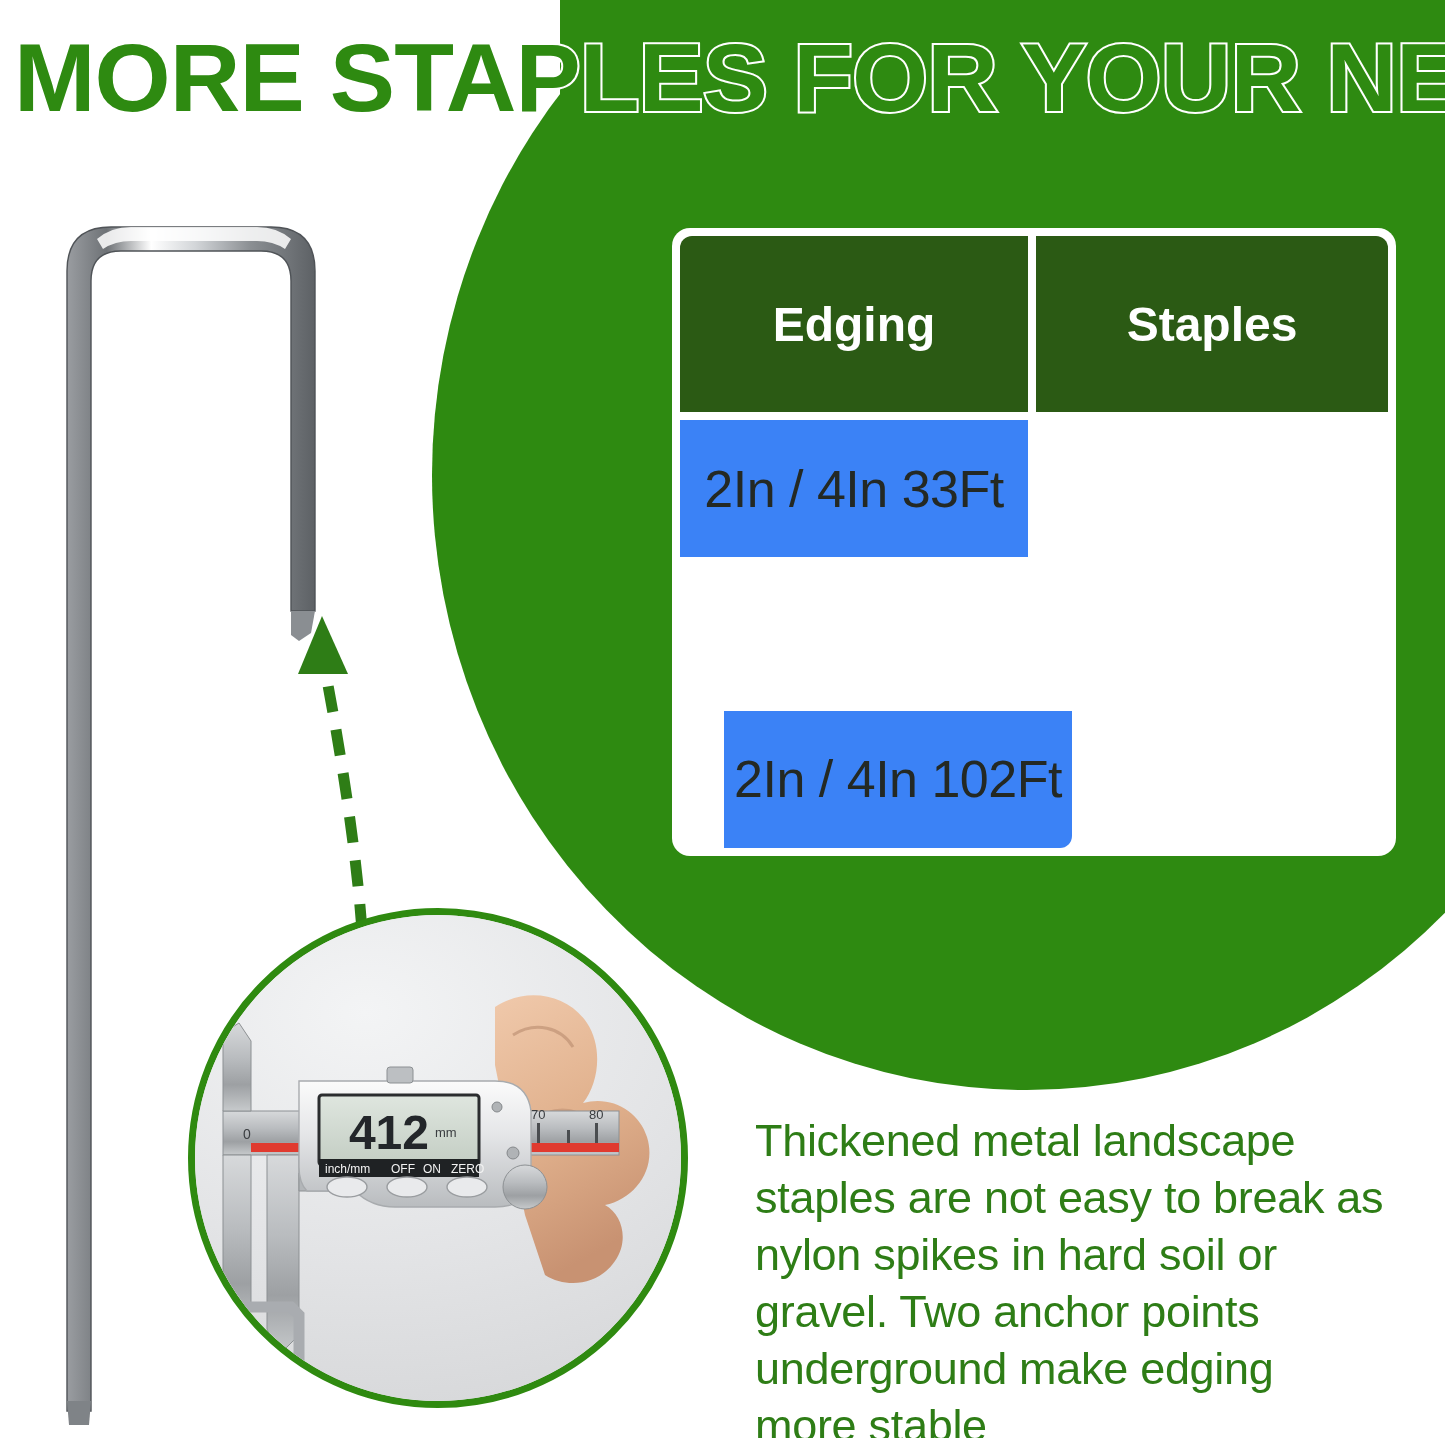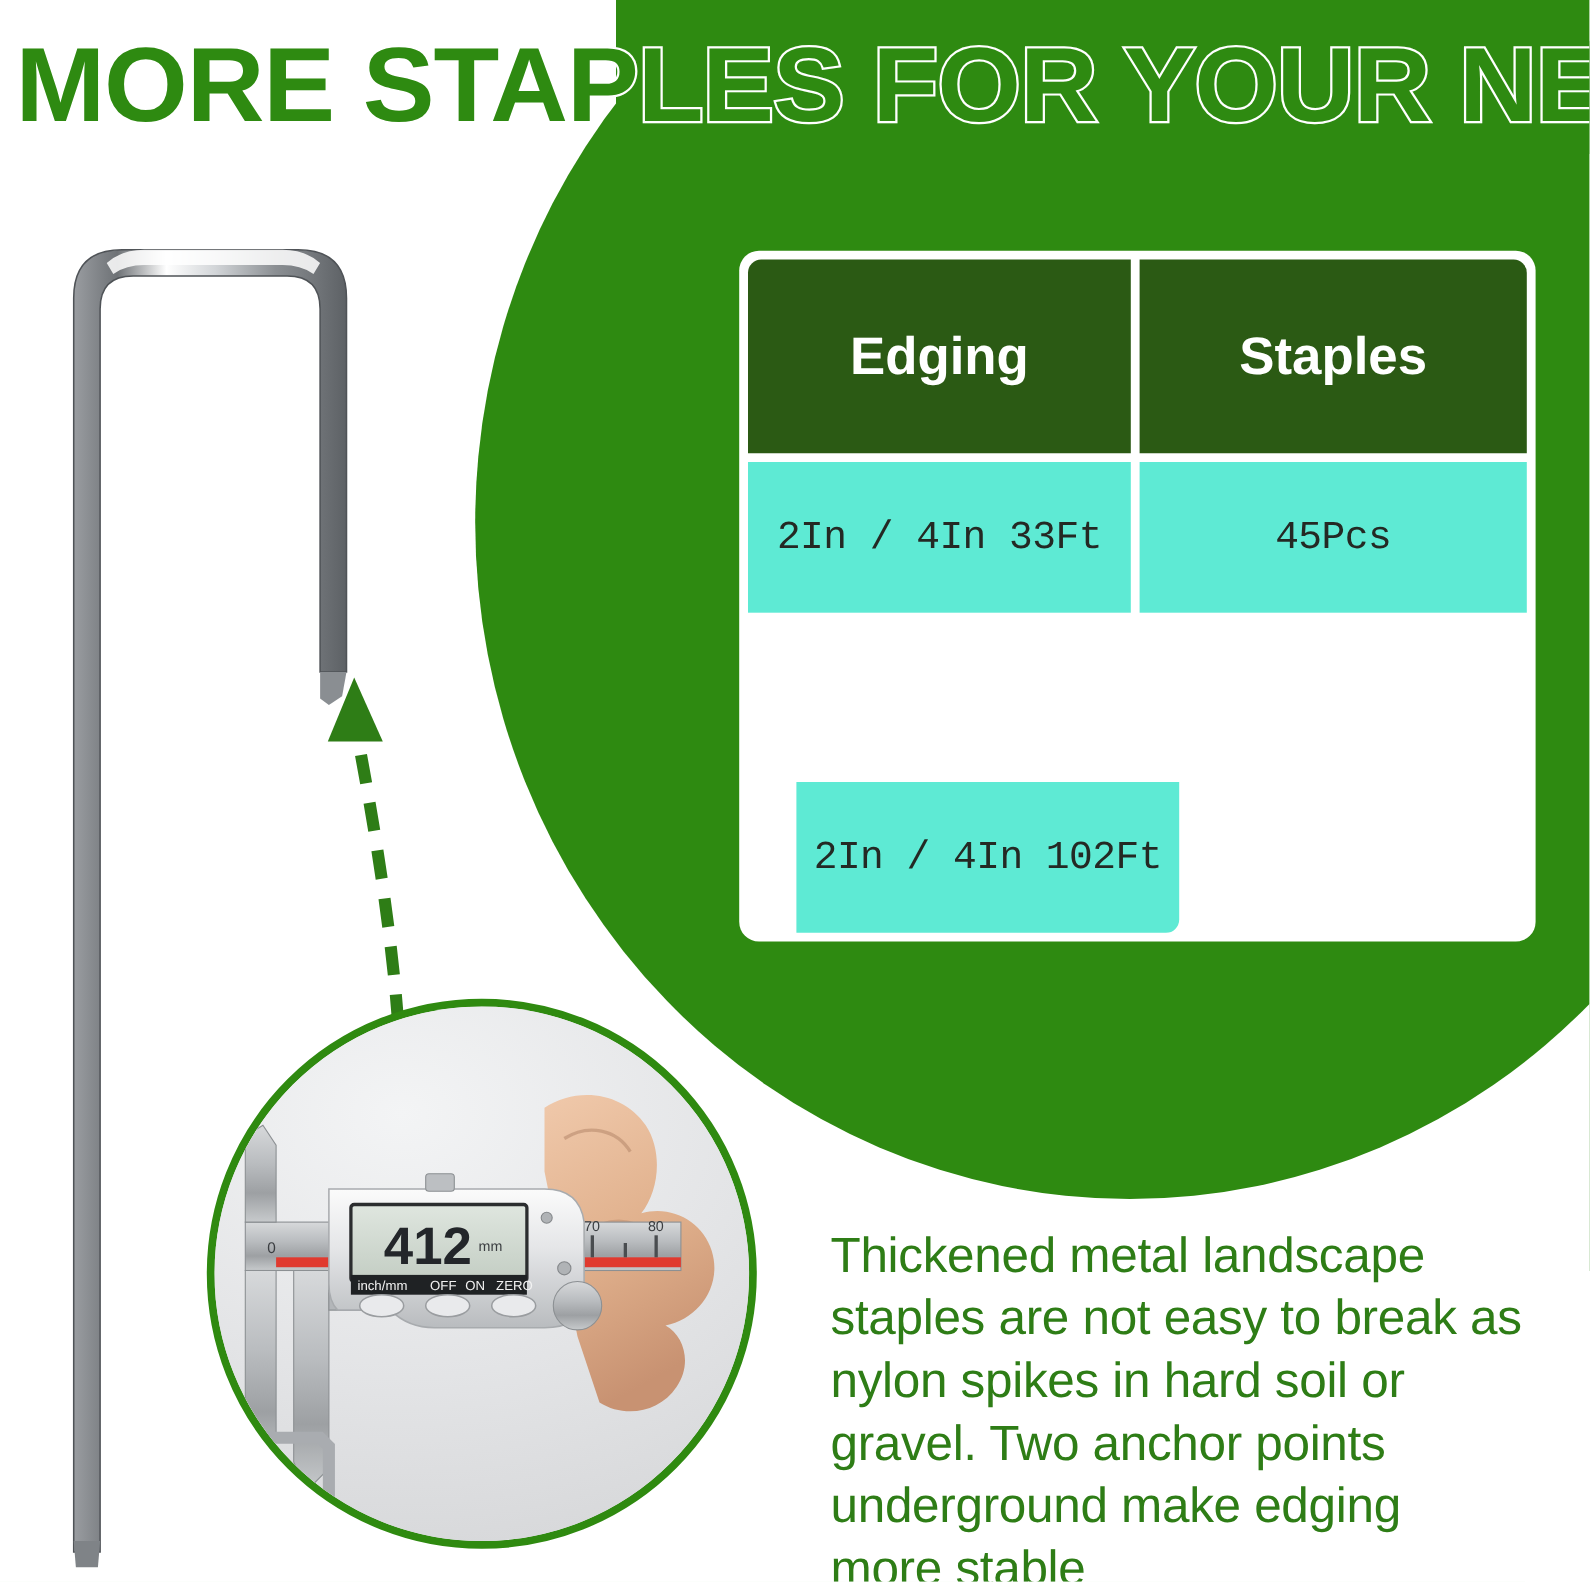--- a/index.html
+++ b/index.html
@@ -146,24 +146,24 @@
   .t-row.head .t-cell {
     background: #2b5a14;
     color: #ffffff;
     font-weight: bold;
     font-size: 48px;
     letter-spacing: 0px;
   }
   .t-row.head .t-cell.first { border-radius: 12px 0 0 0; }
   .t-row.head .t-cell.second { border-radius: 0 12px 0 0; }
   .t-row.body .t-cell {
-    background: #5eead4;
+    background: #3b82f6;
     color: #242924;
-    font-size: 36px;
-    font-family: Liberation Mono, monospace;
+    font-size: 52px;
+    font-family: Liberation Sans, sans-serif;
     letter-spacing: -0.5px;
   }
   .t-row.body:last-child .t-cell.first { border-radius: 0 0 12px 0px; }
   .t-row.body:last-child .t-cell.second { border-radius: 0 0 12px 0; }
   .t-cell.first { margin-right: 8px; }
   .t-row.head { margin-bottom: 8px; }
   .t-row.body { margin-bottom: 8px; }
   .t-row.body:last-child { margin-bottom: 0; padding-left: 44px; }
 </style>
 </head>
@@ -292,21 +292,20 @@
     </div>
   </div>
 
   <div class="table">
     <div class="t-row head">
       <div class="t-cell first">Edging</div>
       <div class="t-cell second">Staples</div>
     </div>
     <div class="t-row body">
       <div class="t-cell first">2In / 4In 33Ft</div>
-      <div class="t-cell second">45Pcs</div>
     </div>
     <div class="t-row body">
     </div>
     <div class="t-row body">
       <div class="t-cell first">2In / 4In 102Ft</div>
     </div>
   </div>
 
   <div class="desc">Thickened metal landscape staples are not easy to break as nylon spikes in hard soil or gravel. Two anchor points underground make edging more stable</div>
 

